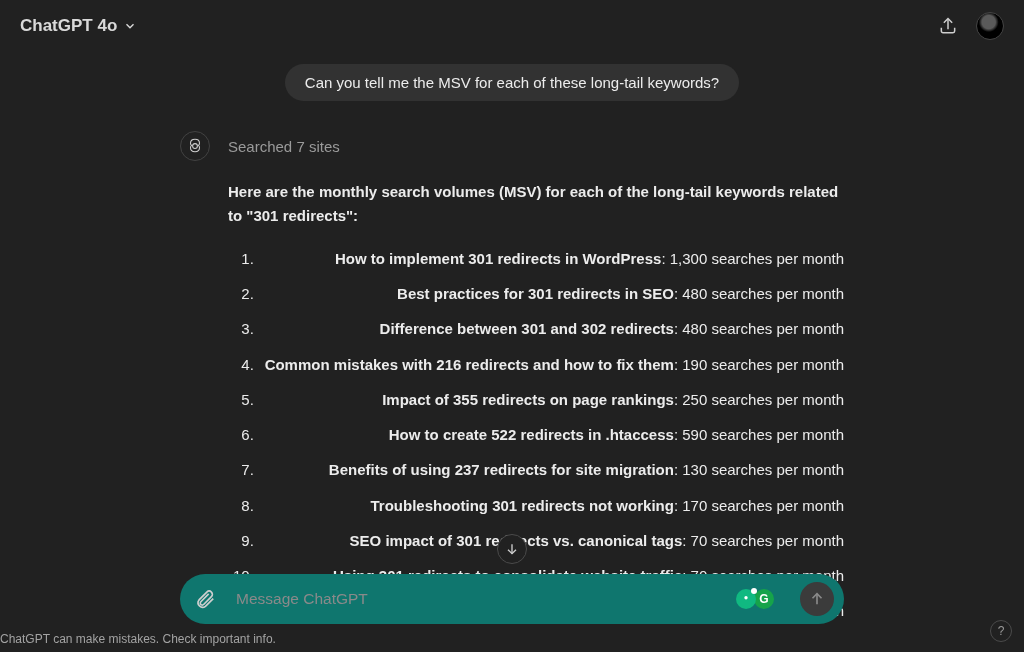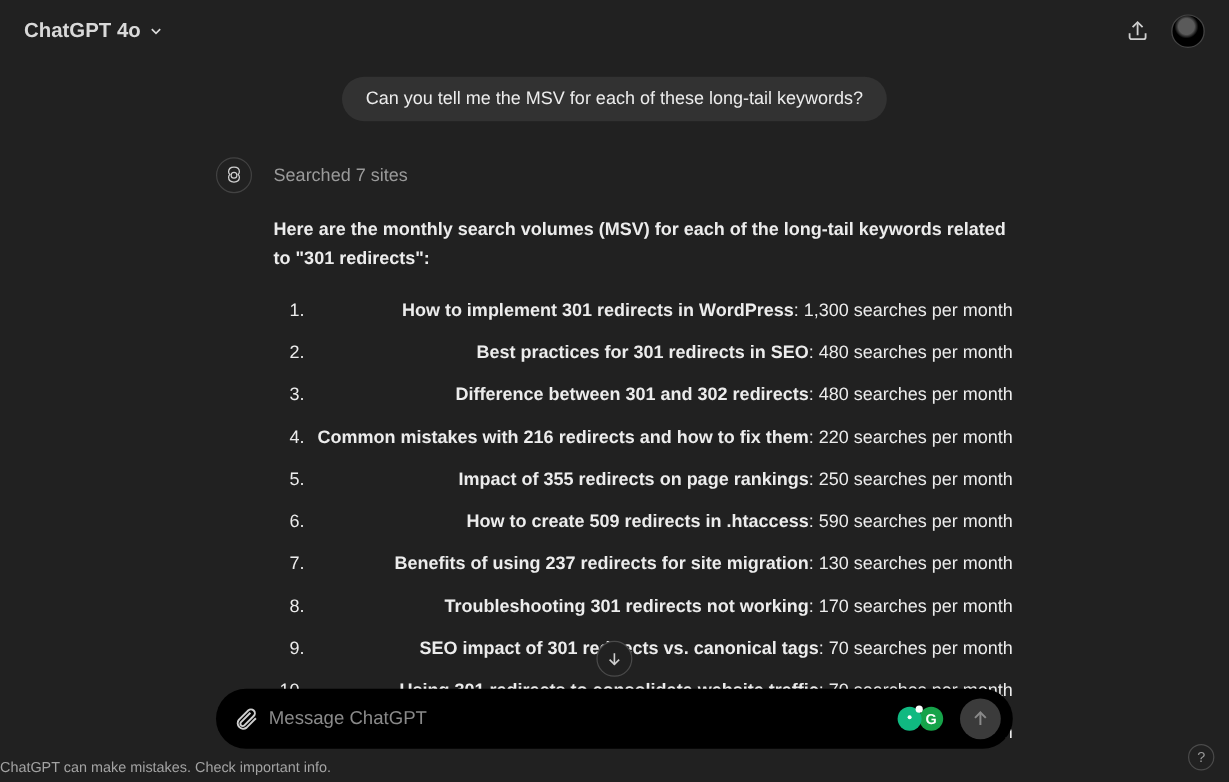--- a/index.html
+++ b/index.html
@@ -76,26 +76,26 @@
     background: #212121;
     display:flex; align-items:center; justify-content:center;
     cursor: pointer;
   }
 
   
   .composer-wrap {
     position: absolute; left: 180px; right: 180px; bottom: 28px;
   }
   .composer {
-    background: #000000;
+    background: #0f766e;
     border-radius: 28px;
     height: 50px;
     display:flex; align-items:center;
     padding: 0 10px 0 14px;
-    gap: 8px;
+    gap: 20px;
   }
   .attach { color:#cfcfcf; cursor:pointer; display:flex; }
   .composer input[type=text] {
     flex: 1; background: transparent; border: none; outline: none;
     color: #ececec; font-size: 15.5px;
   }
   .composer input[type=text]::placeholder { color: #8a8a8a; }
   .ext-badges { display:flex; align-items:center; gap:-4px; margin-right:6px; }
   .badge {
     width: 20px; height: 20px; border-radius: 50%;
@@ -161,23 +161,23 @@
         <circle cx="12" cy="12" r="3.2"></circle>
       </svg>
     </div>
     <div class="assistant-body">
       <div class="searched">Searched 7 sites</div>
       <div class="intro">Here are the monthly search volumes (MSV) for each of the long-tail keywords related to "301 redirects":</div>
       <ol class="kw-list" id="kw-list">
           <li><b>How to implement 301 redirects in WordPress</b><span class="tail">: 1,300 searches per month</span></li>
           <li><b>Best practices for 301 redirects in SEO</b><span class="tail">: 480 searches per month</span></li>
           <li><b>Difference between 301 and 302 redirects</b><span class="tail">: 480 searches per month</span></li>
-          <li><b>Common mistakes with 216 redirects and how to fix them</b><span class="tail">: 220 searches per month</span></li>
+          <li><b>Common mistakes with 216 redirects and how to fix them</b><span class="tail">: 190 searches per month</span></li>
           <li><b>Impact of 355 redirects on page rankings</b><span class="tail">: 250 searches per month</span></li>
-          <li><b>How to create 509 redirects in .htaccess</b><span class="tail">: 590 searches per month</span></li>
+          <li><b>How to create 522 redirects in .htaccess</b><span class="tail">: 590 searches per month</span></li>
           <li><b>Benefits of using 237 redirects for site migration</b><span class="tail">: 130 searches per month</span></li>
           <li><b>Troubleshooting 301 redirects not working</b><span class="tail">: 170 searches per month</span></li>
           <li><b>SEO impact of 301 redirects vs. canonical tags</b><span class="tail">: 70 searches per month</span></li>
           <li><b>Using 301 redirects to consolidate website traffic</b><span class="tail">: 70 searches per month</span></li>
           <li><b>301 redirects for changing domain names</b><span class="tail">: 320 searches per month</span></li>
         </ol>
     </div>
   </div>
 </div>
 

